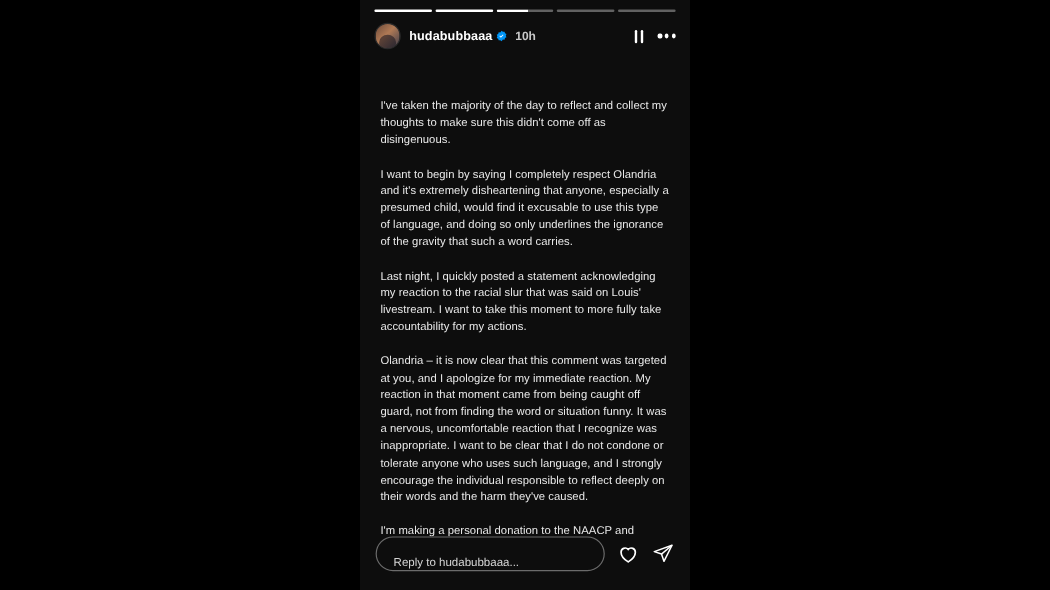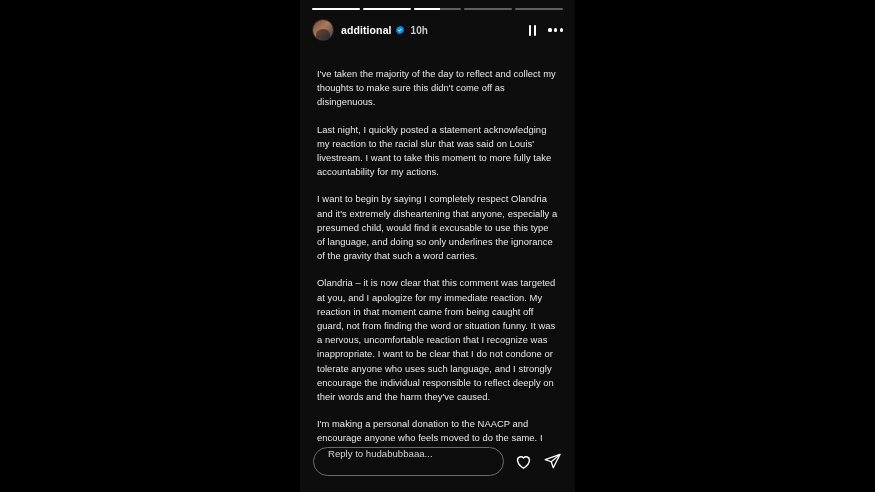--- a/index.html
+++ b/index.html
@@ -134,37 +134,37 @@
   
   .story-body {
     flex: 1;
     padding: 22px 17px 0 17px;
     overflow: hidden;
   }
   .para {
     color: #e9e9e9;
     font-size: 9.4px;
     line-height: 14.2px;
-    margin: 0 0 13px 0;
+    margin: 14px 0 13px 0;
     letter-spacing: 0.05px;
   }
   
   .footer {
     display: flex;
     align-items: center;
     padding: 0 13px 16px 13px;
     gap: 10px;
   }
   .reply-box {
     flex: 1;
     height: 29px;
     border: 1px solid #6b6b6b;
     border-radius: 15px;
     display: flex;
-    align-items: flex-start;
+    align-items: flex-end;
     padding: 0 14px;
     box-sizing: border-box;
   }
   .reply-placeholder {
     color: #d5d5d5;
     font-size: 9.6px;
   }
   .icon-btn {
     width: 19px;
     height: 19px;
@@ -182,42 +182,42 @@
     <div class="progress-row">
       <div class="progress-seg filled"></div>
       <div class="progress-seg filled"></div>
       <div class="progress-seg partial"></div>
       <div class="progress-seg"></div>
       <div class="progress-seg"></div>
     </div>
 
     <div class="header">
       <div class="avatar"></div>
-      <span class="username">additional</span>
+      <span class="username">hudabubbaaa</span>
       <svg class="verified" viewBox="0 0 24 24">
         <path fill="#0095f6" d="M12 1.5l2.6 2.1 3.3-.3.9 3.2 2.9 1.7-1.3 3.1 1.3 3.1-2.9 1.7-.9 3.2-3.3-.3L12 22.5l-2.6-2.1-3.3.3-.9-3.2-2.9-1.7L3.6 12.7 2.3 9.6l2.9-1.7.9-3.2 3.3.3z"></path>
         <path fill="#ffffff" d="M10.6 15.4l-3-3 1.2-1.2 1.8 1.8 4-4 1.2 1.2z"></path>
       </svg>
       <span class="timestamp">10h</span>
       <div class="header-spacer"></div>
       <div class="pause-btn">
           <i></i>
           <i></i>
         </div>
       <div class="more-btn">
           <i></i>
           <i></i>
           <i></i>
         </div>
     </div>
 
     <div class="story-body">
       <p class="para">I've taken the majority of the day to reflect and collect my thoughts to make sure this didn't come off as disingenuous.</p>
+      <p class="para">I want to begin by saying I completely respect Olandria and it's extremely disheartening that anyone, especially a presumed child, would find it excusable to use this type of language, and doing so only underlines the ignorance of the gravity that such a word carries.</p>
       <p class="para">Last night, I quickly posted a statement acknowledging my reaction to the racial slur that was said on Louis' livestream. I want to take this moment to more fully take accountability for my actions.</p>
-      <p class="para">I want to begin by saying I completely respect Olandria and it's extremely disheartening that anyone, especially a presumed child, would find it excusable to use this type of language, and doing so only underlines the ignorance of the gravity that such a word carries.</p>
       <p class="para">Olandria – it is now clear that this comment was targeted at you, and I apologize for my immediate reaction. My reaction in that moment came from being caught off guard, not from finding the word or situation funny. It was a nervous, uncomfortable reaction that I recognize was inappropriate. I want to be clear that I do not condone or tolerate anyone who uses such language, and I strongly encourage the individual responsible to reflect deeply on their words and the harm they've caused.</p>
       <p class="para">I'm making a personal donation to the NAACP and encourage anyone who feels moved to do the same. I will also share a list of additional organizations that support racial equity, education, and mental health support, so that anyone who wants to contribute can do so meaningfully.</p>
 
     </div>
 
     <div class="footer">
       <div class="reply-box">
         <span class="reply-placeholder">Reply to hudabubbaaa...</span>
       </div>
       <svg class="icon-btn" viewBox="0 0 24 24">

